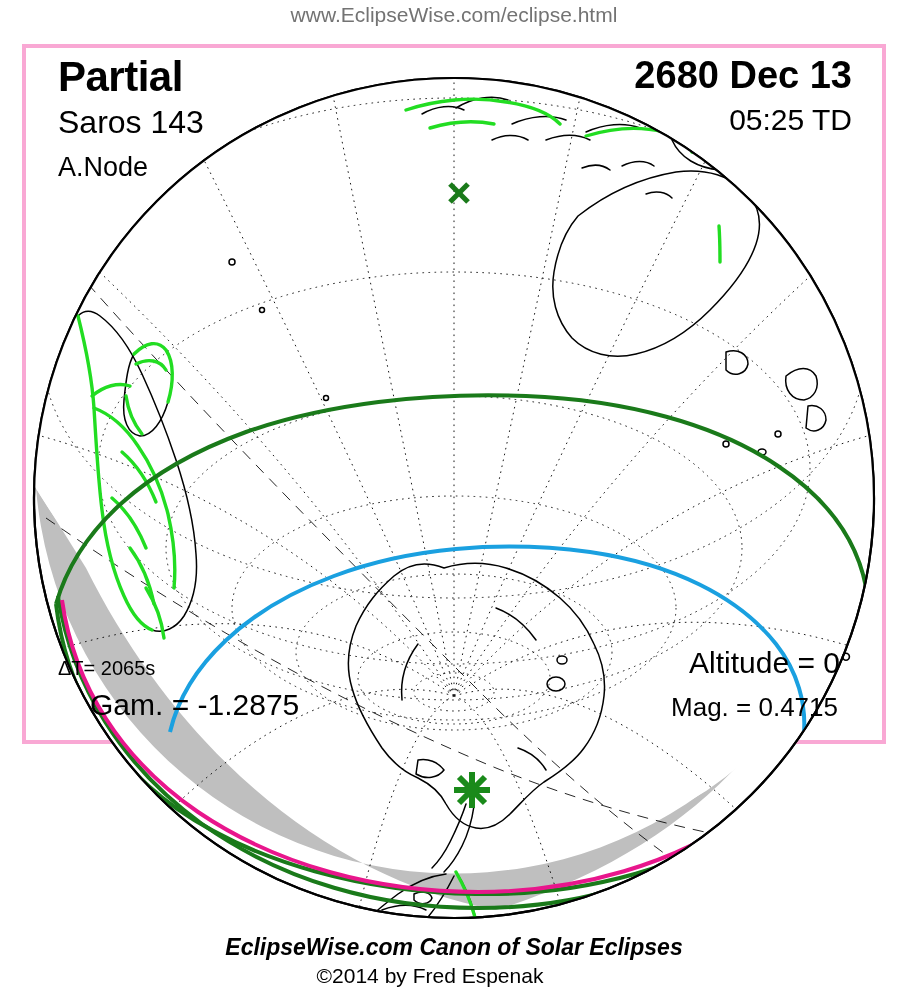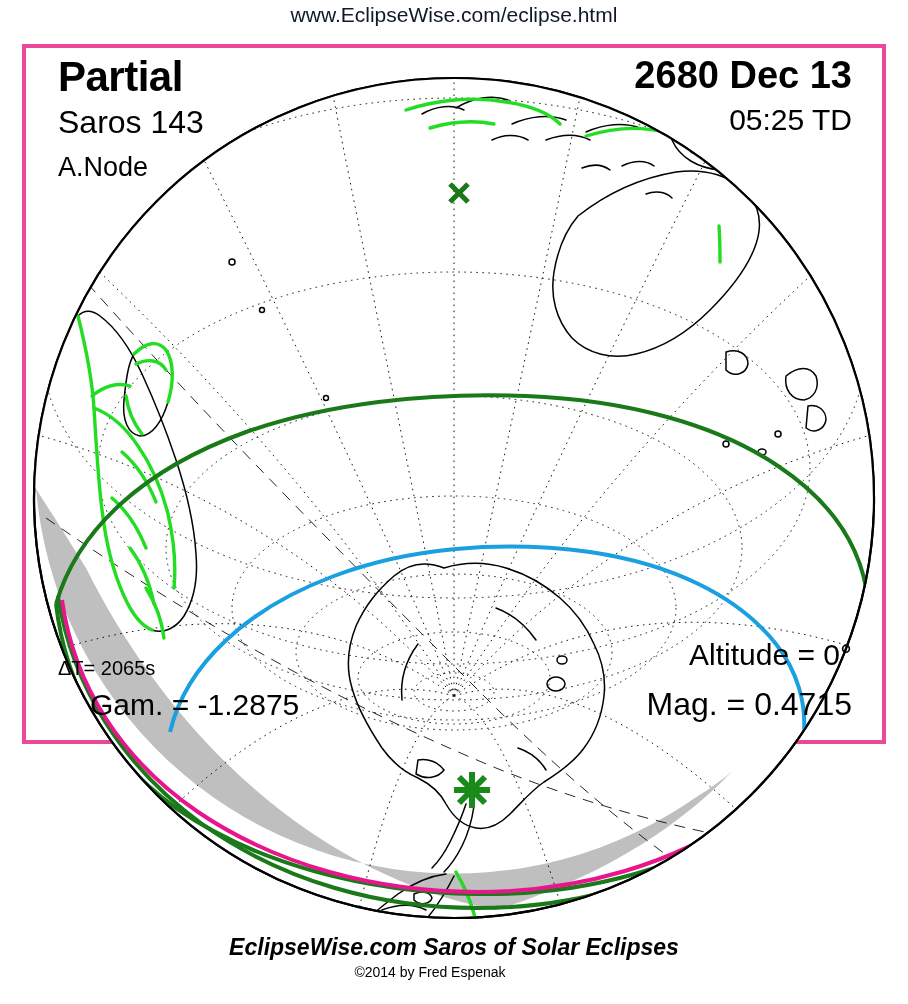--- a/index.html
+++ b/index.html
@@ -1,51 +1,51 @@
 <!DOCTYPE html>
 <html><head>
 <meta charset="utf-8">
 <style>
   html,body{margin:0;padding:0;background:#ffffff;}
   body{width:908px;height:1004px;font-family:"Liberation Sans",sans-serif;color:#000;}
   #page{position:relative;width:908px;height:1004px;overflow:hidden;background:#fff;}
 
   .url-header{
     position:absolute;left:0;top:3px;width:908px;text-align:center;
-    font-size:21px;letter-spacing:0px;color:#0f172a;
+    font-size:21px;letter-spacing:0px;color:#737373;
   }
 
   .frame{
     position:absolute;left:22px;top:44px;width:864px;height:700px;
-    border:4px solid #ec4899;box-sizing:border-box;background:#fff;
+    border:4px solid #f9a8d4;box-sizing:border-box;background:#fff;
   }
 
   .globe-wrap{position:absolute;left:0;top:0;width:856px;height:874px;overflow:hidden;}
   .globe-wrap svg{display:block;}
 
   .lbl{position:absolute;white-space:nowrap;line-height:1;}
   .type-label{left:32px;top:8px;font-size:42px;font-weight:bold;letter-spacing:-0.5px;}
   .saros-label{left:32px;top:58px;font-size:32px;}
   .node-label{left:32px;top:98px;font-size:27px;margin-top:8px;}
 
   .date-label{right:30px;top:8px;font-size:38px;font-weight:bold;text-align:center;}
   .time-label{right:30px;top:57px;font-size:30px;text-align:left;}
 
   .dt-label{left:32px;bottom:62px;font-size:20px;}
   .gam-label{left:32px;bottom:20px;font-size:30px;margin-left:32px;}
-  .alt-label{right:30px;bottom:70px;font-size:30px;text-align:center;}
-  .mag-label{right:30px;bottom:20px;font-size:32px;text-align:right;}
+  .alt-label{right:30px;bottom:62px;font-size:30px;text-align:center;}
+  .mag-label{right:44px;bottom:20px;font-size:26px;text-align:right;}
 
   .footer1{
     position:absolute;left:0;top:934px;width:908px;text-align:center;
     font-size:23px;font-weight:bold;font-style:italic;
   }
   .footer2{
     position:absolute;left:0;top:964px;width:860px;text-align:center;
-    font-size:14px;
+    font-size:21px;
   }
 </style>
 </head>
 <body>
 
 <div id="page">
 
   <div class="url-header">www.EclipseWise.com/eclipse.html</div>
 
   <div class="frame">
@@ -295,16 +295,16 @@
 
     <div class="lbl date-label">2680 Dec 13</div>
     <div class="lbl time-label">05:25 TD</div>
 
     <div class="lbl dt-label">ΔT=   2065s</div>
     <div class="lbl gam-label">Gam. = -1.2875</div>
     <div class="lbl alt-label">Altitude =  0°</div>
     <div class="lbl mag-label">Mag. = 0.4715</div>
   </div>
 
-  <div class="footer1">EclipseWise.com Saros of Solar Eclipses</div>
+  <div class="footer1">EclipseWise.com Canon of Solar Eclipses</div>
   <div class="footer2">©2014 by Fred Espenak</div>
 
 </div>
 
 </body></html>

